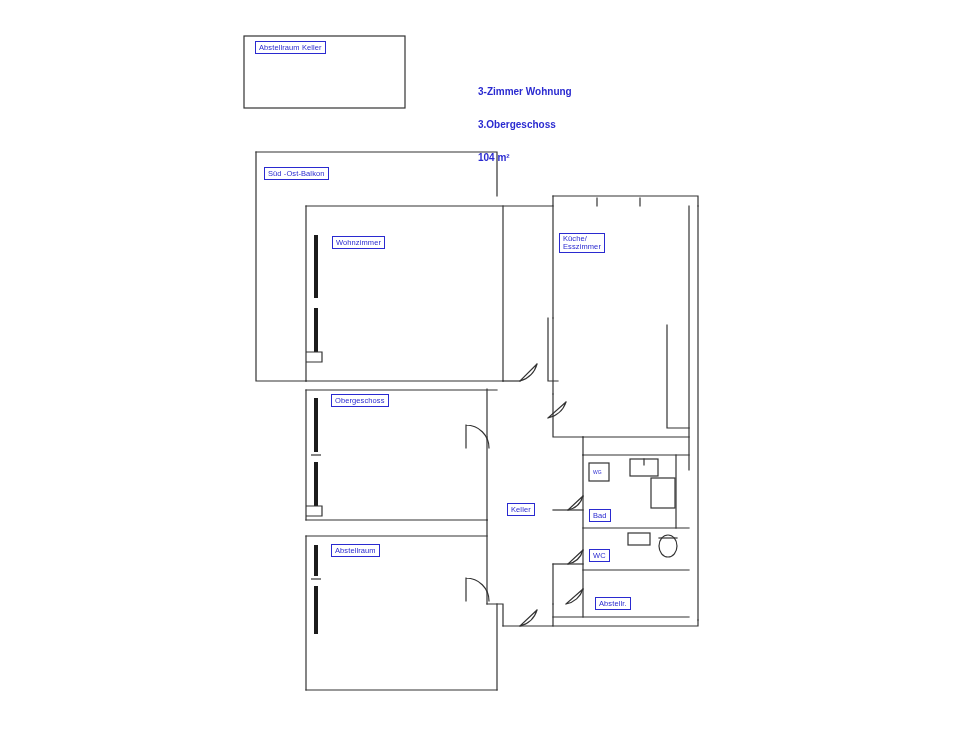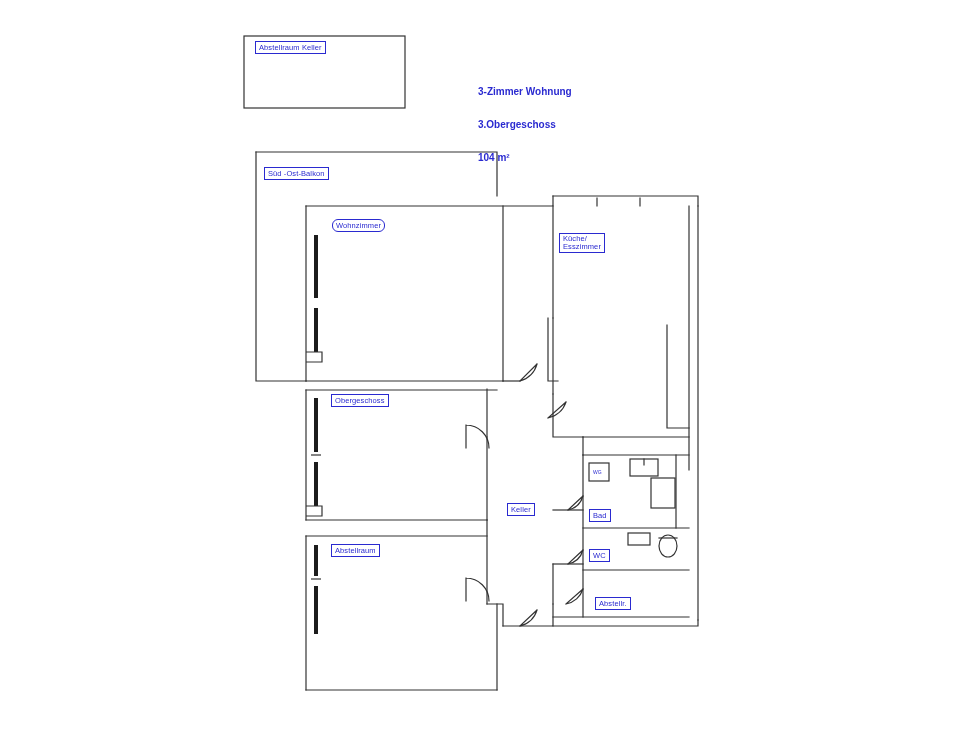--- a/index.html
+++ b/index.html
@@ -152,21 +152,21 @@
   </svg>
 
   <div class="title-block" style="left:478px; top:64px;">
     <div class="strong">3-Zimmer Wohnung</div>
     <div class="strong">3.Obergeschoss</div>
     <div class="strong">104 m²</div>
   </div>
 
   <div class="room-label" style="left:255px; top:41px;">Abstellraum Keller</div>
   <div class="room-label" style="left:264px; top:155px;margin-top:12px;">Süd -Ost-Balkon</div>
-  <div class="room-label" style="left:332px; top:219px;border-radius:6px;">Wohnzimmer</div>
+  <div class="room-label" style="left:332px; top:236px;">Wohnzimmer</div>
   <div class="room-label" style="left:559px; top:217px; line-height:8px;margin-top:16px;">Küche/
 Esszimmer</div>
   <div class="room-label" style="left:331px; top:394px;">Obergeschoss</div>
   <div class="room-label" style="left:331px; top:544px;">Abstellraum</div>
   <div class="room-label" style="left:507px; top:503px;">Keller</div>
   <div class="room-label" style="left:589px; top:509px;">Bad</div>
   <div class="room-label" style="left:589px; top:549px;">WC</div>
   <div class="room-label" style="left:595px; top:597px;">Abstellr.</div>
 
 </div>

